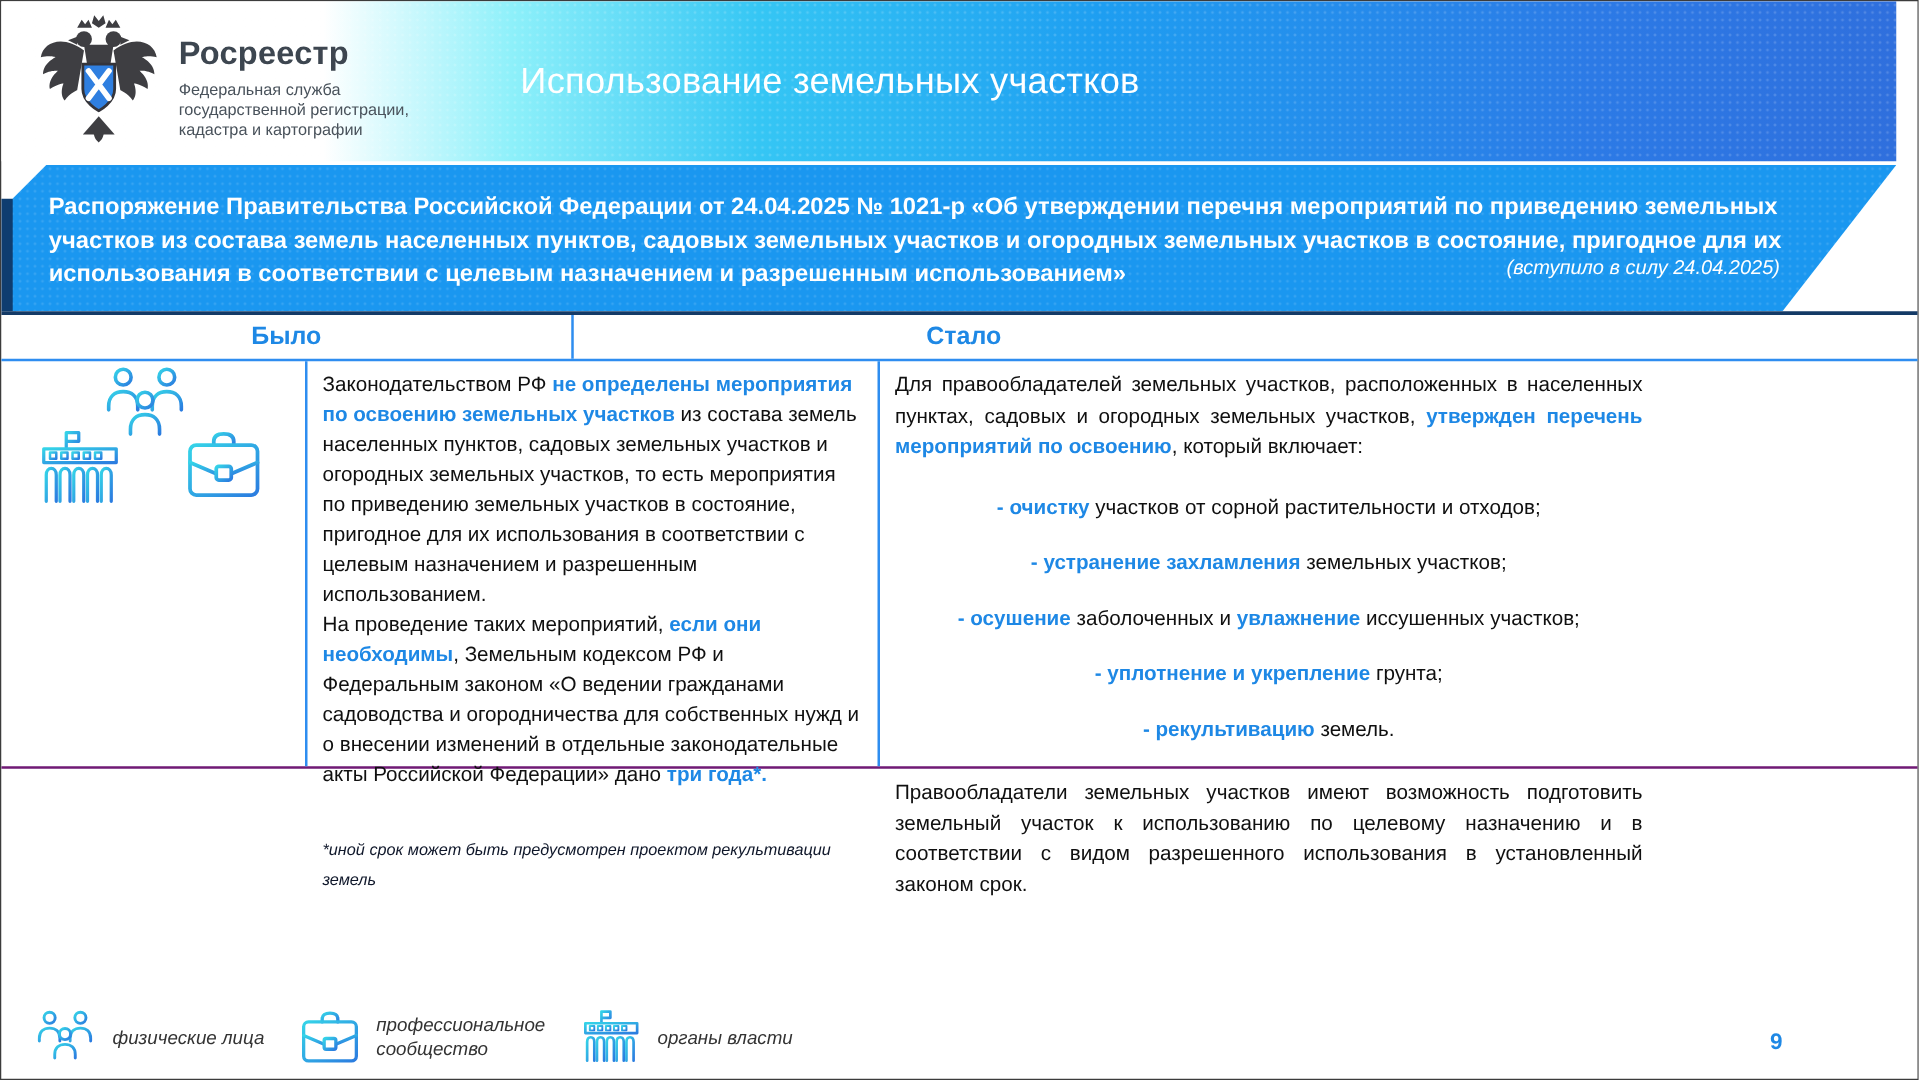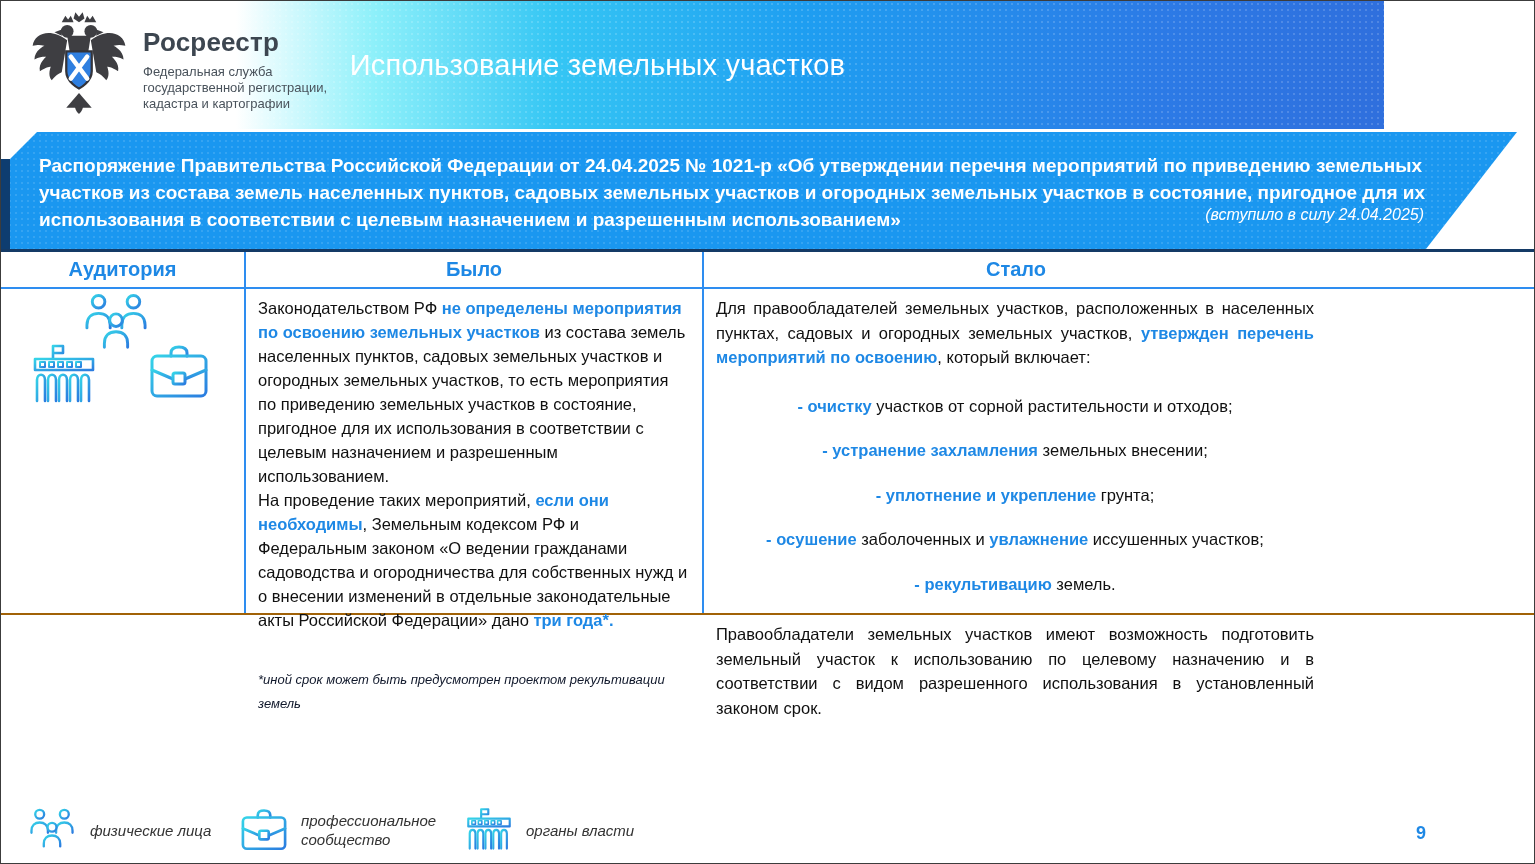--- a/index.html
+++ b/index.html
@@ -4,21 +4,21 @@
 <style>
   html,body{margin:0;padding:0;background:#e9e9e9;}
   .slide{
     position:relative;width:1535px;height:864px;background:#ffffff;
     font-family:"Liberation Sans","DejaVu Sans",sans-serif;
     overflow:hidden;border:1px solid #3c3c3c;box-sizing:border-box;
     color:#111;
   }
   
   .header-band{
-    position:absolute;left:0;top:0;width:1383px;height:128px;
+    position:absolute;left:0;top:0;width:1516px;height:128px;
     background-image:
       radial-gradient(rgba(255,255,255,.16) 1px, transparent 1.3px),
       linear-gradient(90deg,#ffffff 0%,#ffffff 17%,#8df0fa 27%,#35c6f4 40%,#1e9ef1 58%,#2c7ae6 84%,#2f6fdd 100%);
     background-size:6px 6px,100% 100%;
   }
   .logo-wrap{position:absolute;left:28px;top:8px;display:flex;align-items:flex-start;}
   .brand-block{margin-left:14px;padding-top:18px;}
   .brand-name{font-size:26px;font-weight:700;color:#3d4650;letter-spacing:.2px;}
   .brand-sub{margin-top:6px;font-size:13px;line-height:16px;color:#49525b;font-weight:500;white-space:pre-line;}
   .slide-title{
@@ -45,21 +45,21 @@
     font-size:16px;font-style:italic;color:#ffffff;
   }
   
   .cmp-table{position:absolute;left:0;top:248px;width:1535px;}
   .t-topline{height:3px;background:#143a66;}
   .t-head{display:flex;height:37px;border-bottom:2px solid #2e8df0;box-sizing:border-box;}
   .t-head .hcell{
     display:flex;align-items:center;justify-content:center;
     font-size:20px;font-weight:700;color:#1e88e5;box-sizing:border-box;
   }
-  .t-body{display:flex;height:326px;border-bottom:2px solid #a16207;box-sizing:border-box;}
+  .t-body{display:flex;height:326px;border-bottom:2px solid #701a75;box-sizing:border-box;}
   .c1{width:245px;}
   .c2{width:458px;}
   .c3{width:624px;}
   .vsep{border-right:2px solid #2e8df0;}
   .cell{box-sizing:border-box;position:relative;}
   .was-cell{padding:7px 12px 0 12px;font-size:16.5px;line-height:24px;color:#101010;}
   .became-cell{padding:7px 14px 0 12px;font-size:16.5px;line-height:24.5px;color:#101010;text-align:justify;}
   .accent{color:#1e88e5;font-weight:700;}
   .footnote{margin-top:36px;font-size:13px;font-style:italic;color:#0f172a;text-align:left;}
   .b-p1{margin:0 0 24px 0;}
@@ -111,21 +111,20 @@
     <div class="banner-navy"></div>
     <div class="banner-main">
       <div class="banner-text">Распоряжение Правительства Российской Федерации от 24.04.2025 № 1021-р «Об утверждении перечня мероприятий по приведению земельных участков из состава земель населенных пунктов, садовых земельных участков и огородных земельных участков в состояние, пригодное для их использования в соответствии с целевым назначением и разрешенным использованием»</div>
       <div class="banner-note">(вступило в силу 24.04.2025)</div>
     </div>
   </div>
 
   <div class="cmp-table">
     <div class="t-topline"></div>
     <div class="t-head">
-      <div class="hcell c1 vsep">Аудитория</div>
       <div class="hcell c2 vsep">Было</div>
       <div class="hcell c3">Стало</div>
     </div>
     <div class="t-body">
 
       <div class="cell c1 vsep">
         <svg class="aud-icon" style="left:78px;top:4px" width="74" height="62" viewBox="0 0 76 64">
           <defs>
               <linearGradient id="gp" x1="0" y1="0" x2="1" y2="1">
             <stop offset="0" stop-color="#35d4e8"></stop>
@@ -184,23 +183,23 @@
       <div class="cell c2 vsep was-cell">
         <div><span>Законодательством РФ </span><span class="accent">не определены мероприятия по освоению земельных участков</span><span> из состава земель населенных пунктов, садовых земельных участков и огородных земельных участков, то есть мероприятия по приведению земельных участков в состояние, пригодное для их использования в соответствии с целевым назначением и разрешенным использованием.</span></div>
         <div><span>На проведение таких мероприятий, </span><span class="accent">если они необходимы</span><span>, Земельным кодексом РФ и Федеральным законом «О ведении гражданами садоводства и огородничества для собственных нужд и о внесении изменений в отдельные законодательные акты Российской Федерации» дано </span><span class="accent">три года*.</span></div>
         <div class="footnote">*иной срок может быть предусмотрен проектом рекультивации земель</div>
       </div>
 
       <div class="cell c3 became-cell">
         <div class="b-p1"><span>Для правообладателей земельных участков, расположенных в населенных пунктах, садовых и огородных земельных участков, </span><span class="accent">утвержден перечень мероприятий по освоению</span><span>, который включает:</span></div>
         <div>
             <div class="b-line"><span class="accent">- очистку</span><span> участков от сорной растительности и отходов;</span></div>
-            <div class="b-line"><span class="accent">- устранение захламления</span><span> земельных внесении;</span></div>
+            <div class="b-line"><span class="accent">- устранение захламления</span><span> земельных участков;</span></div>
+            <div class="b-line"><span class="accent">- осушение</span><span> заболоченных и </span><span class="accent">увлажнение</span><span> иссушенных участков;</span></div>
             <div class="b-line"><span class="accent">- уплотнение и укрепление</span><span> грунта;</span></div>
-            <div class="b-line"><span class="accent">- осушение</span><span> заболоченных и </span><span class="accent">увлажнение</span><span> иссушенных участков;</span></div>
             <div class="b-line"><span class="accent">- рекультивацию</span><span> земель.</span></div>
           </div>
         <div class="b-p2">Правообладатели земельных участков имеют возможность подготовить земельный участок к использованию по целевому назначению и в соответствии с видом разрешенного использования в установленный законом срок.</div>
       </div>
 
     </div>
   </div>
 
   <div class="legend-item" style="left:25px;top:806px">
     <svg width="52" height="46" viewBox="0 0 76 64">

